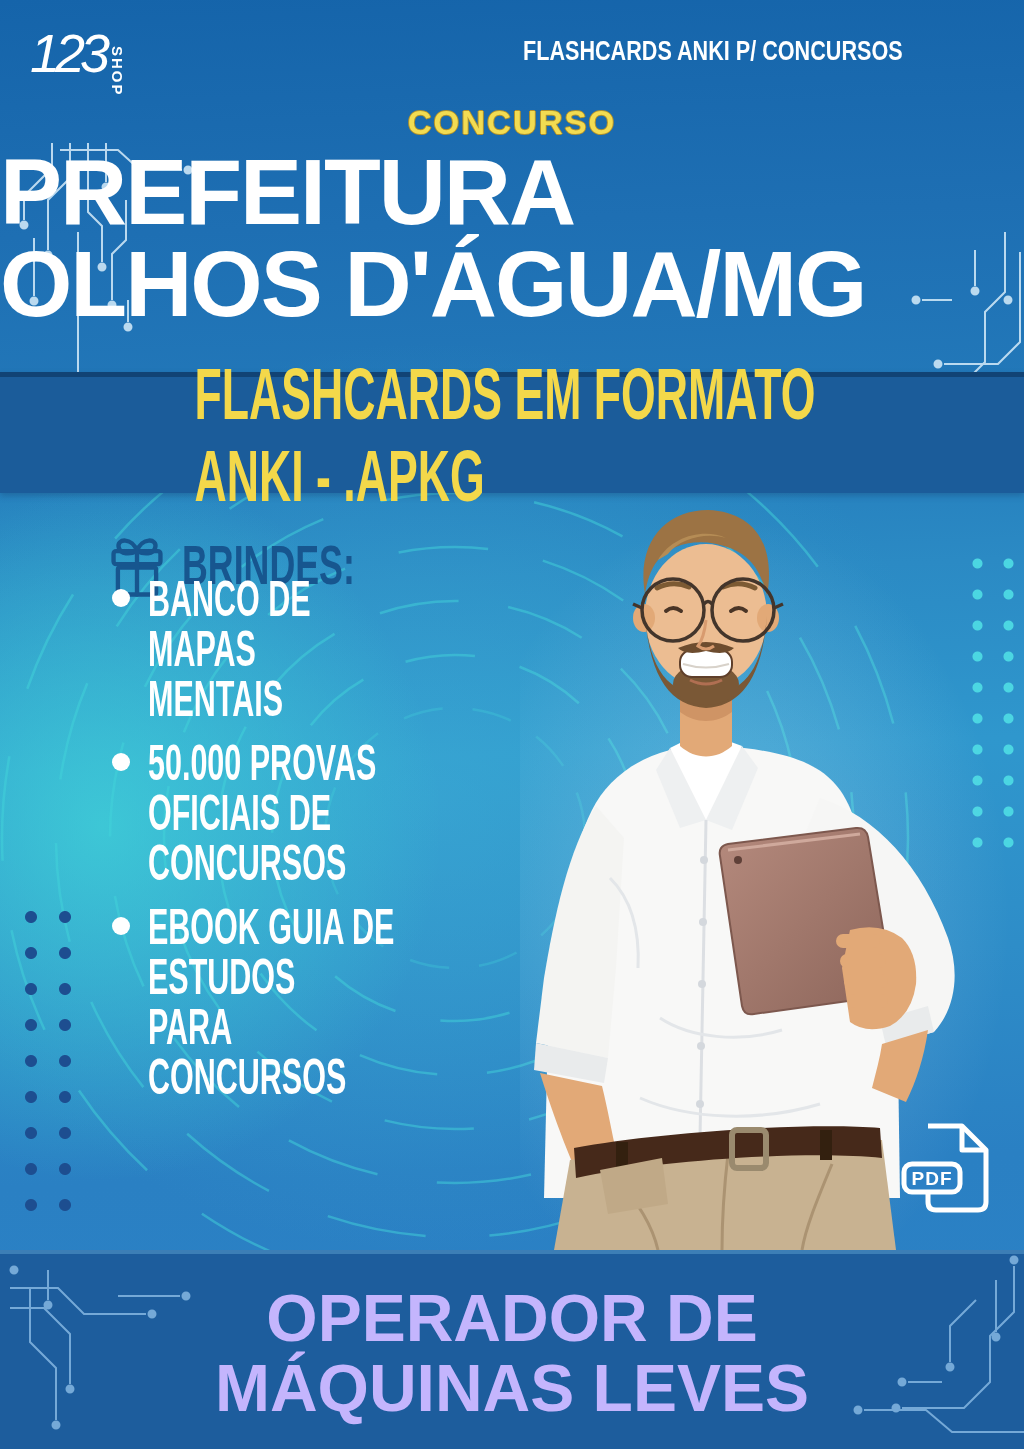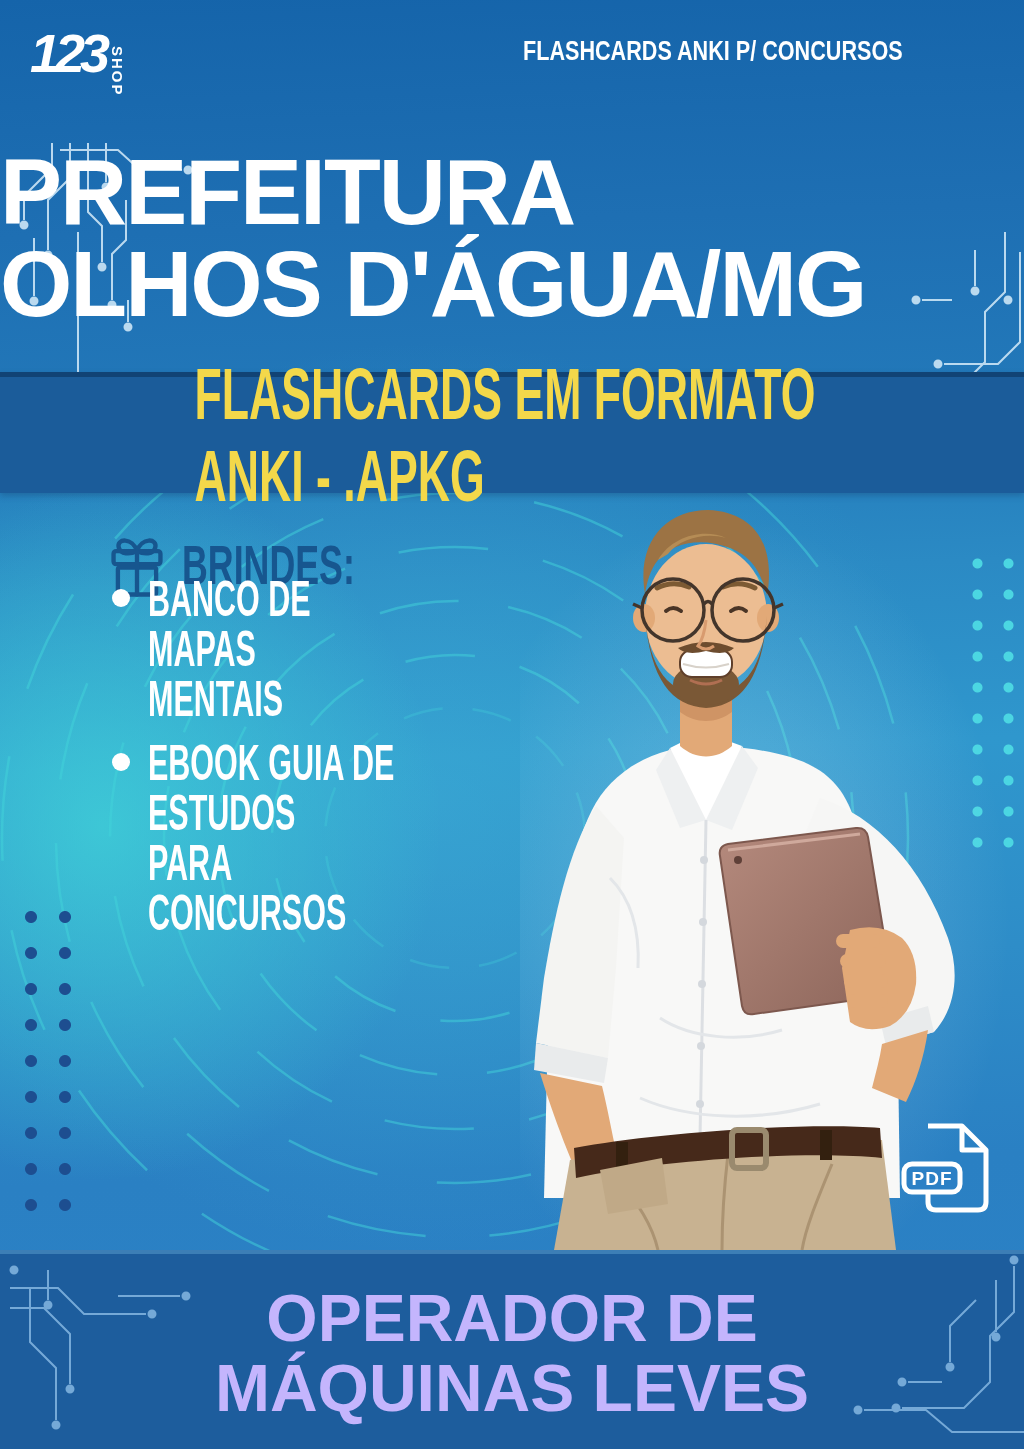--- a/index.html
+++ b/index.html
@@ -9,21 +9,21 @@
     background:
       radial-gradient(46% 34% at 10% 57%, rgba(64,210,216,.80), rgba(64,210,216,0) 72%),
       radial-gradient(70% 42% at 42% 55%, rgba(66,182,216,.42), rgba(66,182,216,0) 75%),
       linear-gradient(178deg,#1564aa 0%,#1e6fb3 16%,#2278b9 28%,#2b8ac4 40%,#2f97cd 52%,#2e8dc8 66%,#2a80c3 80%,#2c82c7 100%);
   }
   .abs{position:absolute;}
   .cond{display:inline-block;transform:scaleX(var(--sx,.7));transform-origin:0 50%;white-space:pre-line;}
   .cond.center{transform-origin:50% 50%;}
 
   
-  .logo-num{left:30px;top:22px;font-size:54px;font-weight:bold;font-style:italic;
+  .logo-num{left:30px;top:22px;font-size:54px;font-weight:normal;font-style:italic;
     letter-spacing:-5px;color:#fff;z-index:5;}
   .logo-word{left:126px;top:46px;font-size:15px;font-weight:bold;color:#fff;
     letter-spacing:2px;transform:rotate(90deg);transform-origin:0 0;z-index:5;}
   .tagline{right:26px;top:36px;font-size:27px;font-weight:bold;color:#fff;z-index:5;}
   .kicker{left:0;top:104px;width:100%;text-align:center;font-size:33px;font-weight:800;
     letter-spacing:2px;color:#f2dc52;text-shadow:0 1px 0 #b1922c, 0 -1px 0 #b1922c,1px 0 0 #b1922c,-1px 0 0 #b1922c;z-index:5;}
   .title{left:0;top:146px;width:100%;text-align:left;font-size:93px;font-weight:bold;
     color:#fff;line-height:.99;letter-spacing:-2px;white-space:pre-line;z-index:5;}
 
   
@@ -223,20 +223,21 @@
       <rect x="324" y="476" width="44" height="14" rx="7"></rect>
       <rect x="328" y="496" width="40" height="14" rx="7"></rect>
     </g>
 
     <path d="M362,546 L408,532 C404,560 396,584 386,604 L352,590 C356,574 360,560 362,546 Z" fill="#e2a977"></path>
   </svg>
 
   <div class="abs logo-num">123</div>
   <div class="abs logo-word">SHOP</div>
   <div class="abs tagline"><span class="cond" style="--sx:.8">FLASHCARDS ANKI P/ CONCURSOS</span></div>
+  <div class="abs kicker">CONCURSO</div>
   <div class="abs title">PREFEITURA
 OLHOS D'ÁGUA/MG</div>
 
   <div class="abs banner-top">
     <span class="txt"><span class="cond center" style="--sx:.62">FLASHCARDS EM FORMATO ANKI - .APKG</span></span>
   </div>
 
   <div class="abs brindes-head">
     <svg width="58" height="66" viewBox="0 0 64 76">
       <g stroke="#17568f" stroke-width="5" fill="none" stroke-linecap="round" stroke-linejoin="round">
@@ -245,20 +246,22 @@
         <rect x="5" y="22" width="54" height="15" rx="3"></rect>
         <rect x="10" y="41" width="44" height="31" rx="2"></rect>
         <path d="M32,22 V72"></path>
       </g>
     </svg>
     <span class="h"><span class="cond" style="--sx:.65">BRINDES:</span></span>
   </div>
   <ul class="abs bullets">
     <li><span class="cond" style="--sx:.61">BANCO DE MAPAS
 MENTAIS</span></li>
+    <li><span class="cond" style="--sx:.61">50.000 PROVAS
+OFICIAIS DE CONCURSOS</span></li>
     <li><span class="cond" style="--sx:.61">EBOOK GUIA DE ESTUDOS
 PARA CONCURSOS</span></li>
   </ul>
 
 
   <svg class="abs pdf" width="100" height="100" viewBox="0 0 100 100">
     <g stroke="#ffffff" stroke-width="5" fill="none" stroke-linejoin="round">
       <path d="M30,8 H64 L88,32 V84 Q88,92 80,92 H38 Q30,92 30,84 V74"></path>
       <path d="M64,8 V32 H88"></path>
       <rect x="6" y="46" width="56" height="28" rx="8" fill="#2c80c5"></rect>

